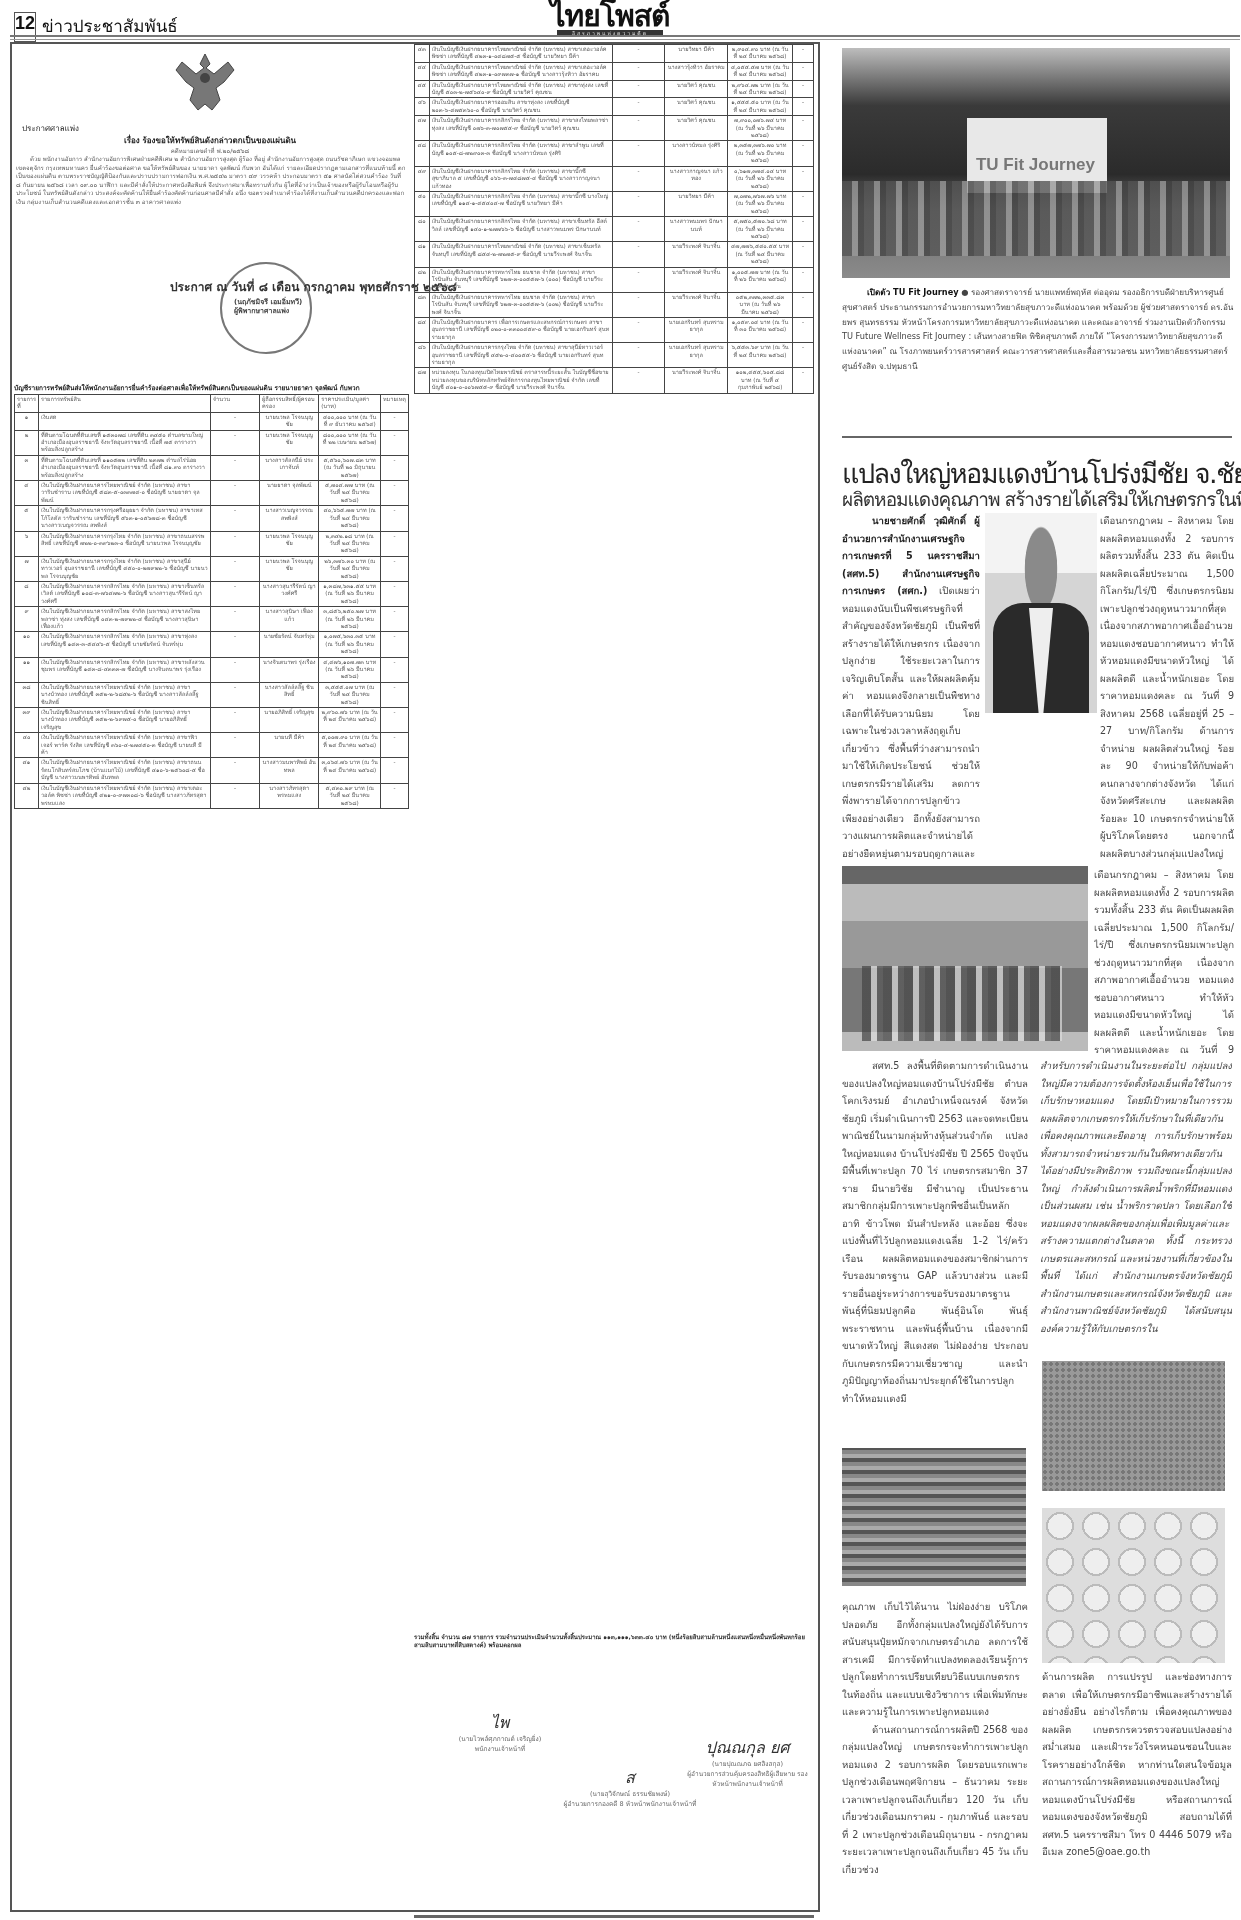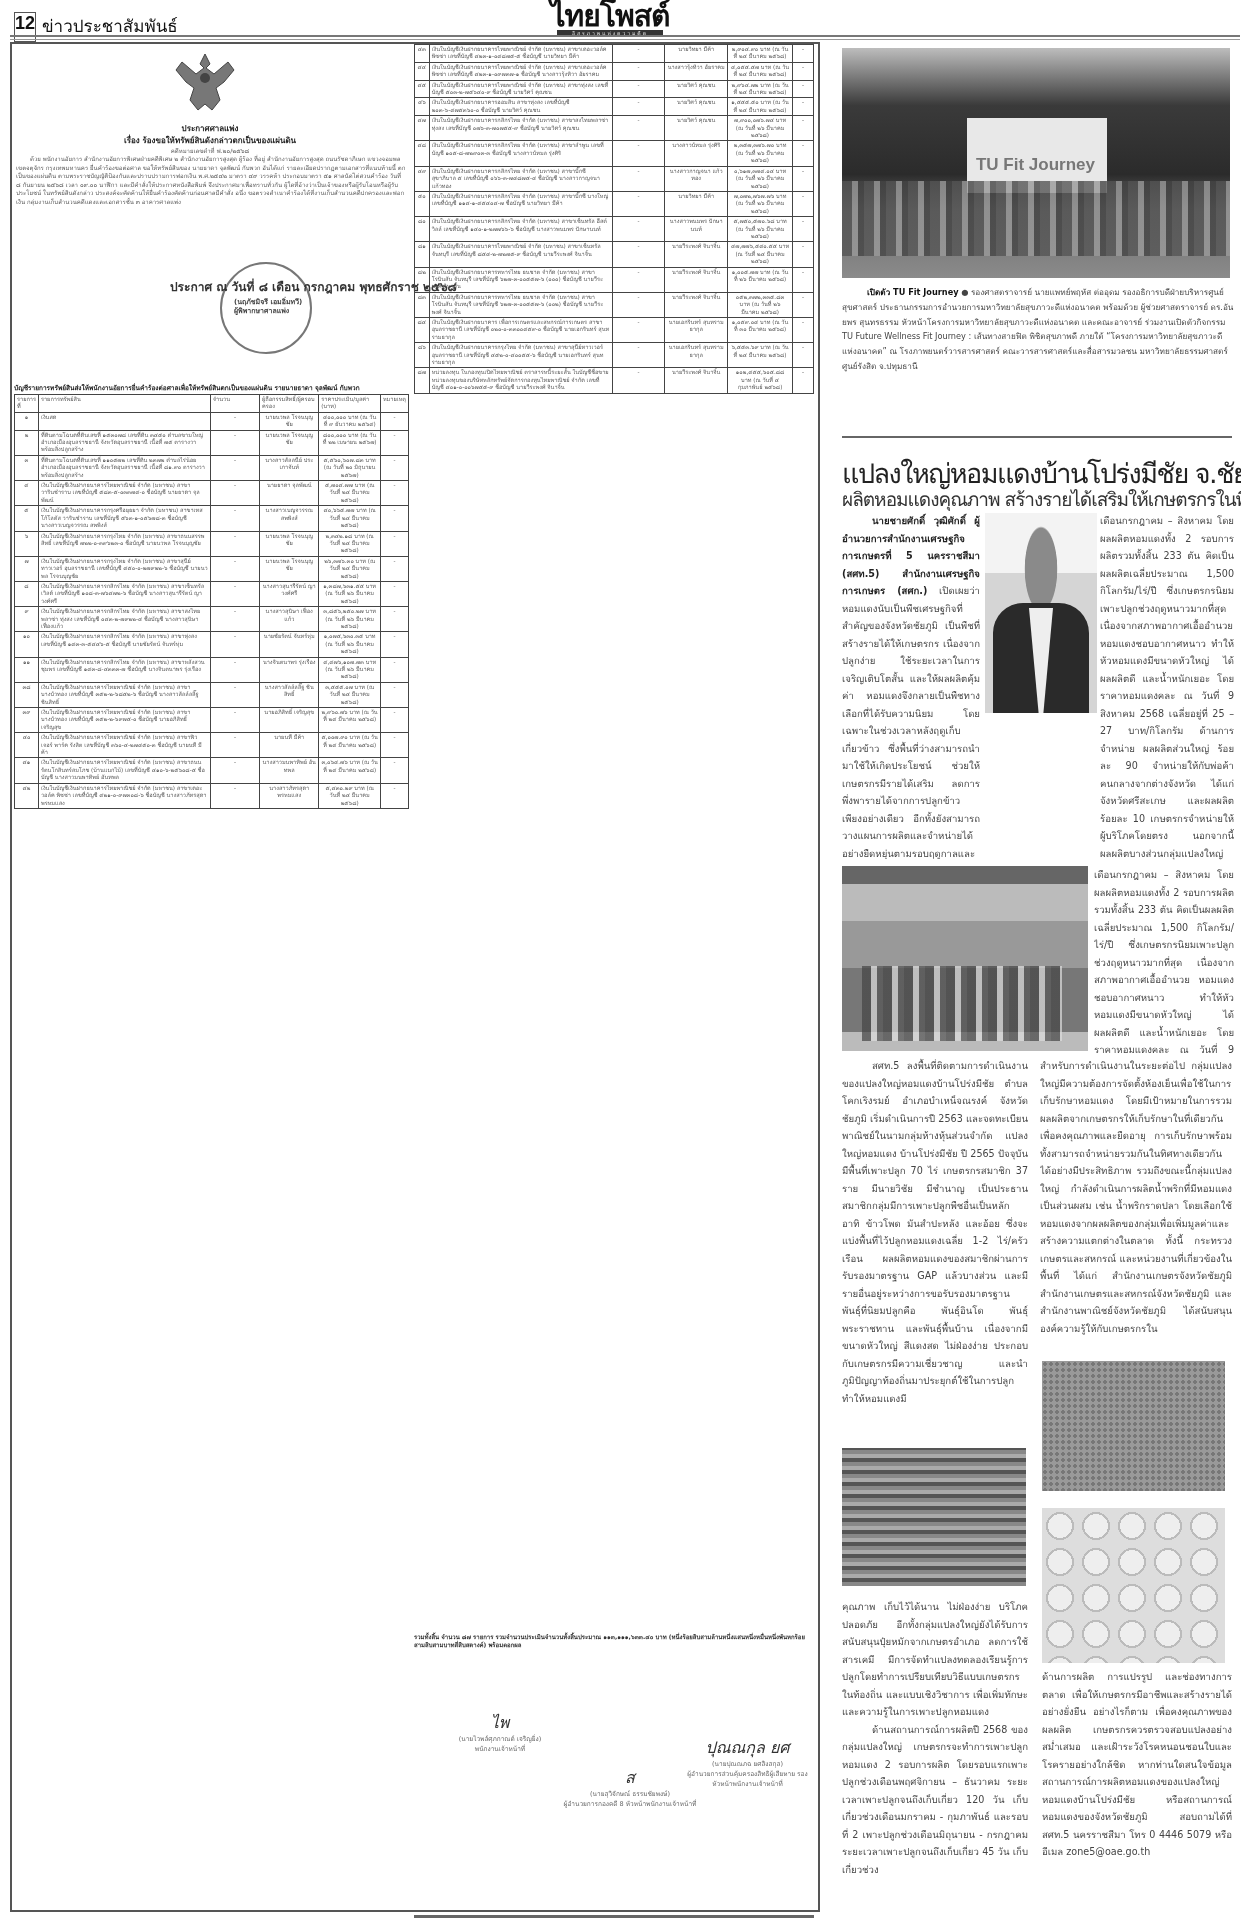--- a/index.html
+++ b/index.html
@@ -8,21 +8,21 @@
   .page-num { position: absolute; left: 14px; top: 12px; width: 22px; height: 30px; border: 1px solid #555; font: bold 18px "Liberation Sans", sans-serif; text-align: center; line-height: 21px; color: #111; }
   .section-title { position: absolute; left: 42px; top: 12px; font: 17px "DejaVu Sans", sans-serif; color: #111; }
   .masthead { position: absolute; left: 535px; top: 2px; width: 150px; text-align: center; }
   .masthead-logo { font: bold 30px "DejaVu Serif", serif; color: #111; line-height: 28px; letter-spacing: -1px; }
   .masthead-tag { background: #333; color: #eee; font-size: 5px; letter-spacing: 2px; height: 7px; line-height: 7px; margin: 0 22px; }
   .rule1 { position: absolute; left: 10px; top: 35px; width: 1230px; height: 2px; background: #777; }
   .rule2 { position: absolute; left: 10px; top: 39px; width: 1230px; height: 1px; background: #999; }
 
   .notice-box { position: absolute; left: 10px; top: 42px; width: 810px; height: 1870px; border: 2px solid #555; }
   .garuda { position: absolute; left: 170px; top: 48px; width: 70px; height: 70px; }
-  .notice-title { position: absolute; left: 12px; top: 122px; width: 396px; text-align: center; font-size: 8px; font-weight: bold; color: #222; }
+  .notice-title { position: absolute; left: 22px; top: 122px; width: 396px; text-align: left; font-size: 8px; font-weight: normal; color: #222; }
   .notice-sub { position: absolute; left: 12px; top: 134px; width: 396px; text-align: center; font-size: 8px; font-weight: bold; color: #222; }
   .notice-case { position: absolute; left: 12px; top: 146px; width: 396px; text-align: center; font-size: 6px; color: #555; }
   .notice-body { position: absolute; left: 16px; top: 155px; width: 390px; font-size: 6px; line-height: 8.5px; color: #555; text-indent: 14px; }
   .notice-date { position: absolute; left: 170px; top: 277px; font-size: 12px; font-weight: bold; color: #333; }
   .seal { position: absolute; left: 220px; top: 262px; width: 92px; height: 92px; border-radius: 50%; border: 2px solid #777; }
   .seal-name { position: absolute; left: 234px; top: 298px; width: 70px; text-align: left; font-size: 7px; font-weight: bold; color: #444; line-height: 9px; }
   .list-title { position: absolute; left: 14px; top: 383px; width: 395px; font-size: 6.5px; font-weight: bold; color: #222; white-space: nowrap; overflow: hidden; }
 
   table.assets { border-collapse: collapse; position: absolute; font-size: 5.6px; color: #555; line-height: 7.4px; }
   table.assets th, table.assets td { border: 1px solid #444; padding: 1px 2px; vertical-align: top; }
@@ -409,21 +409,21 @@
 <div class="photo photo-hall">
   <div class="people"></div>
 </div>
 <div class="art-text" style="left:1094px; top:866px; width:140px; height:190px; overflow:hidden;">
   <span>เดือนกรกฎาคม – สิงหาคม โดยผลผลิตหอมแดงทั้ง 2 รอบการผลิตรวมทั้งสิ้น 233 ตัน คิดเป็นผลผลิตเฉลี่ยประมาณ 1,500 กิโลกรัม/ไร่/ปี ซึ่งเกษตรกรนิยมเพาะปลูกช่วงฤดูหนาวมากที่สุด เนื่องจากสภาพอากาศเอื้ออำนวย หอมแดงชอบอากาศหนาว ทำให้หัวหอมแดงมีขนาดหัวใหญ่ ได้ผลผลิตดี และน้ำหนักเยอะ โดยราคาหอมแดงคละ ณ วันที่ 9 สิงหาคม 2568 เฉลี่ยอยู่ที่ 25 – 27 บาท/กิโลกรัม ด้านการจำหน่าย ผลผลิตส่วนใหญ่ ร้อยละ 90 จำหน่ายให้กับพ่อค้าคนกลางจากต่างจังหวัด ได้แก่ จังหวัดศรีสะเกษ และผลผลิต ร้อยละ 10 เกษตรกรจำหน่ายให้ผู้บริโภคโดยตรง นอกจากนี้ ผลผลิตบางส่วนกลุ่มแปลงใหญ่ได้นำมาแปรรูปเป็นผลิตภัณฑ์ยาหม่องหอมแดง ในชื่อแบรนด์หอมมีชัย เพื่อจำหน่ายและนำไปใช้ภายในกลุ่ม ทั้งนี้ จากการจำหน่ายผลผลิตของกลุ่มแปลงใหญ่ สามารถสร้างรายได้เฉลี่ย 4,400,000 บาท/ปี รายได้เฉลี่ยสุทธิ (กำไร) 2,400,000 บาท/ปี</span>
 </div>
 
 <div class="art-text" style="left:842px; top:1057px; width:186px; height:390px; overflow:hidden; text-indent:30px;">
   <span>สศท.5 ลงพื้นที่ติดตามการดำเนินงานของแปลงใหญ่หอมแดงบ้านโปร่งมีชัย ตำบลโคกเริงรมย์ อำเภอบำเหน็จณรงค์ จังหวัดชัยภูมิ เริ่มดำเนินการปี 2563 และจดทะเบียนพาณิชย์ในนามกลุ่มห้างหุ้นส่วนจำกัด แปลงใหญ่หอมแดง บ้านโปร่งมีชัย ปี 2565 ปัจจุบันมีพื้นที่เพาะปลูก 70 ไร่ เกษตรกรสมาชิก 37 ราย มีนายวิชัย มีชำนาญ เป็นประธาน สมาชิกกลุ่มมีการเพาะปลูกพืชอื่นเป็นหลัก อาทิ ข้าวโพด มันสำปะหลัง และอ้อย ซึ่งจะแบ่งพื้นที่ไว้ปลูกหอมแดงเฉลี่ย 1-2 ไร่/ครัวเรือน ผลผลิตหอมแดงของสมาชิกผ่านการรับรองมาตรฐาน GAP แล้วบางส่วน และมีรายอื่นอยู่ระหว่างการขอรับรองมาตรฐาน พันธุ์ที่นิยมปลูกคือ พันธุ์อินโด พันธุ์พระราชทาน และพันธุ์พื้นบ้าน เนื่องจากมีขนาดหัวใหญ่ สีแดงสด ไม่ฝ่องง่าย ประกอบกับเกษตรกรมีความเชี่ยวชาญ และนำภูมิปัญญาท้องถิ่นมาประยุกต์ใช้ในการปลูกทำให้หอมแดงมี</span>
 </div>
-<div class="art-text" style="left:1040px; top:1057px; width:192px; height:300px; overflow:hidden;">
+<div class="art-text" style="left:1040px; top:1057px; width:192px; height:300px; overflow:hidden;font-style:italic;">
   <span>สำหรับการดำเนินงานในระยะต่อไป กลุ่มแปลงใหญ่มีความต้องการจัดตั้งห้องเย็นเพื่อใช้ในการเก็บรักษาหอมแดง โดยมีเป้าหมายในการรวมผลผลิตจากเกษตรกรให้เก็บรักษาในที่เดียวกัน เพื่อคงคุณภาพและยืดอายุ การเก็บรักษาพร้อมทั้งสามารถจำหน่ายรวมกันในทิศทางเดียวกันได้อย่างมีประสิทธิภาพ รวมถึงขณะนี้กลุ่มแปลงใหญ่ กำลังดำเนินการผลิตน้ำพริกที่มีหอมแดงเป็นส่วนผสม เช่น น้ำพริกราดปลา โดยเลือกใช้หอมแดงจากผลผลิตของกลุ่มเพื่อเพิ่มมูลค่าและสร้างความแตกต่างในตลาด ทั้งนี้ กระทรวงเกษตรและสหกรณ์ และหน่วยงานที่เกี่ยวข้องในพื้นที่ ได้แก่ สำนักงานเกษตรจังหวัดชัยภูมิ สำนักงานเกษตรและสหกรณ์จังหวัดชัยภูมิ และสำนักงานพาณิชย์จังหวัดชัยภูมิ ได้สนับสนุนองค์ความรู้ให้กับเกษตรกรใน</span>
 </div>
 
 <div class="photo photo-onion"></div>
 <div class="photo photo-onion2"></div>
 <div class="photo photo-jars"></div>
 
 <div class="art-text" style="left:842px; top:1598px; width:186px; height:320px; overflow:hidden;">
   <div>คุณภาพ เก็บไว้ได้นาน ไม่ฝ่องง่าย บริโภคปลอดภัย อีกทั้งกลุ่มแปลงใหญ่ยังได้รับการสนับสนุนปุ๋ยหมักจากเกษตรอำเภอ ลดการใช้สารเคมี มีการจัดทำแปลงทดลองเรียนรู้การปลูกโดยทำการเปรียบเทียบวิธีแบบเกษตรกรในท้องถิ่น และแบบเชิงวิชาการ เพื่อเพิ่มทักษะและความรู้ในการเพาะปลูกหอมแดง</div>
   <div style="text-indent:30px;">ด้านสถานการณ์การผลิตปี 2568 ของกลุ่มแปลงใหญ่ เกษตรกรจะทำการเพาะปลูกหอมแดง 2 รอบการผลิต โดยรอบแรกเพาะปลูกช่วงเดือนพฤศจิกายน – ธันวาคม ระยะเวลาเพาะปลูกจนถึงเก็บเกี่ยว 120 วัน เก็บเกี่ยวช่วงเดือนมกราคม - กุมภาพันธ์ และรอบที่ 2 เพาะปลูกช่วงเดือนมิถุนายน - กรกฎาคม ระยะเวลาเพาะปลูกจนถึงเก็บเกี่ยว 45 วัน เก็บเกี่ยวช่วง</div>

